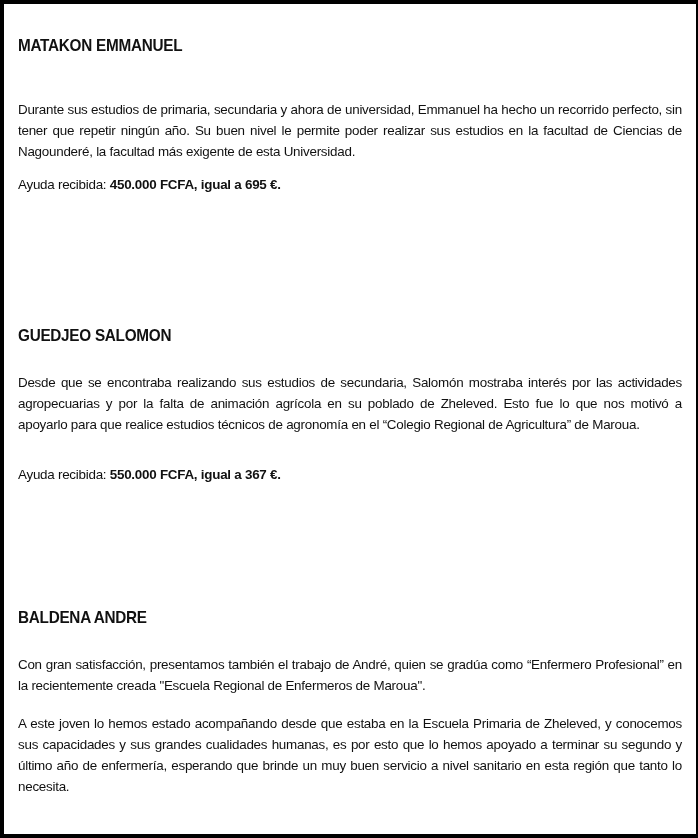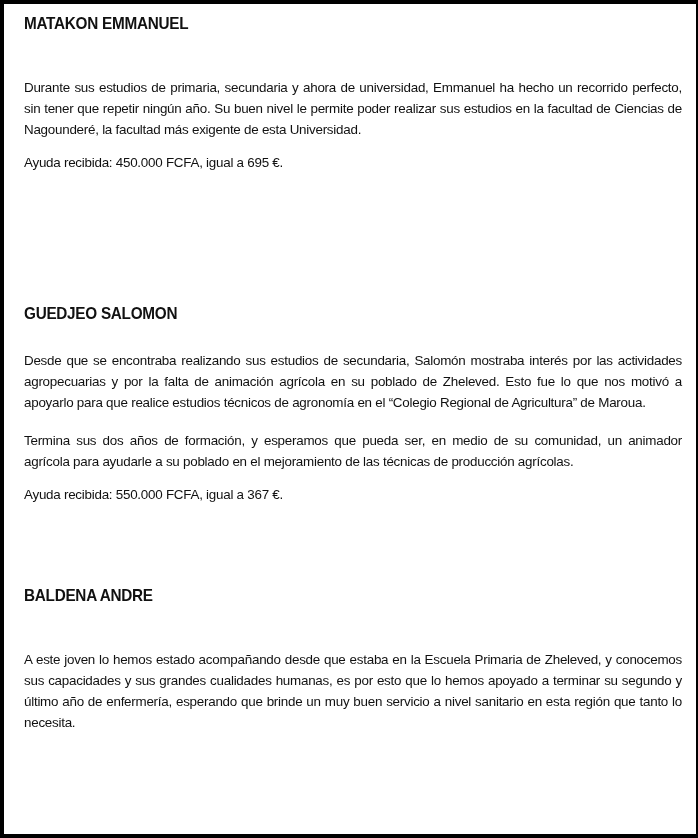--- a/index.html
+++ b/index.html
@@ -9,31 +9,31 @@
     color: #111111;
   }
   .frame {
     position: absolute; left: 0; top: 0; width: 698px; height: 838px;
     box-sizing: border-box;
     border-top: 4px solid #000;
     border-left: 4px solid #000;
     border-bottom: 4px solid #000;
     border-right: 2px solid #000;
   }
-  .section { position: absolute; left: 24px; right: 16px; }
+  .section { position: absolute; left: 18px; right: 16px; margin-top: 22px; }
   .name {
     font-weight: bold; font-size: 17px; letter-spacing: -0.3px;
     margin: 0; transform: scaleX(0.9); transform-origin: left;
   }
   .para {
     font-size: 13.4px; line-height: 21px; margin: 0;
     text-align: justify; letter-spacing: -0.25px;
   }
   .aid { font-size: 13.4px; margin: 0; letter-spacing: -0.25px; }
-  .aid b { font-weight: normal; }
+  .aid b { font-weight: bold; }
   #s1 { top: 14px; }
   #s2 { top: 304px; }
   #s3 { top: 586px; }
   .gap-title { height: 26px; }
   .gap-para { height: 17px; }
   .gap-aid { height: 15px; }
 </style>
 </head>
 <body>
 
@@ -46,24 +46,24 @@
   <p class="para">Durante sus estudios de primaria, secundaria y ahora de universidad, Emmanuel ha hecho un recorrido perfecto, sin tener que repetir ningún año. Su buen nivel le permite poder realizar sus estudios en la facultad de Ciencias de Nagounderé, la facultad más exigente de esta Universidad.</p>
   <div class="gap-aid"></div>
   <p class="aid"><span>Ayuda recibida: </span><b>450.000 FCFA, igual a 695 €.</b></p>
 </div>
 
 <div class="section" id="s2">
   <h2 class="name">GUEDJEO SALOMON</h2>
   <div class="gap-title"></div>
   <p class="para">Desde que se encontraba realizando sus estudios de secundaria, Salomón mostraba interés por las actividades agropecuarias y por la falta de animación agrícola en su poblado de Zheleved. Esto fue lo que nos motivó a apoyarlo para que realice estudios técnicos de agronomía en el “Colegio Regional de Agricultura” de Maroua.</p>
   <div class="gap-para"></div>
-  <p class="para">Termina sus dos años de formación, y esperamos que pueda ser, en medio de su comunidad, un animador agrícola para ayudarle a su poblado en el mejoramiento de las técnicas de producción agrícolas.</p>
   <div class="gap-aid"></div>
   <p class="aid"><span>Ayuda recibida: </span><b>550.000 FCFA, igual a 367 €.</b></p>
 </div>
 
 <div class="section" id="s3">
   <h2 class="name">BALDENA ANDRE</h2>
   <div class="gap-title"></div>
+  <p class="para">Con gran satisfacción, presentamos también el trabajo de André, quien se gradúa como “Enfermero Profesional” en la recientemente creada "Escuela Regional de Enfermeros de Maroua".</p>
   <div class="gap-para"></div>
   <p class="para">A este joven lo hemos estado acompañando desde que estaba en la Escuela Primaria de Zheleved, y conocemos sus capacidades y sus grandes cualidades humanas, es por esto que lo hemos apoyado a terminar su segundo y último año de enfermería, esperando que brinde un muy buen servicio a nivel sanitario en esta región que tanto lo necesita.</p>
   <div class="gap-aid"></div>
 </div>
 
 </body></html>

